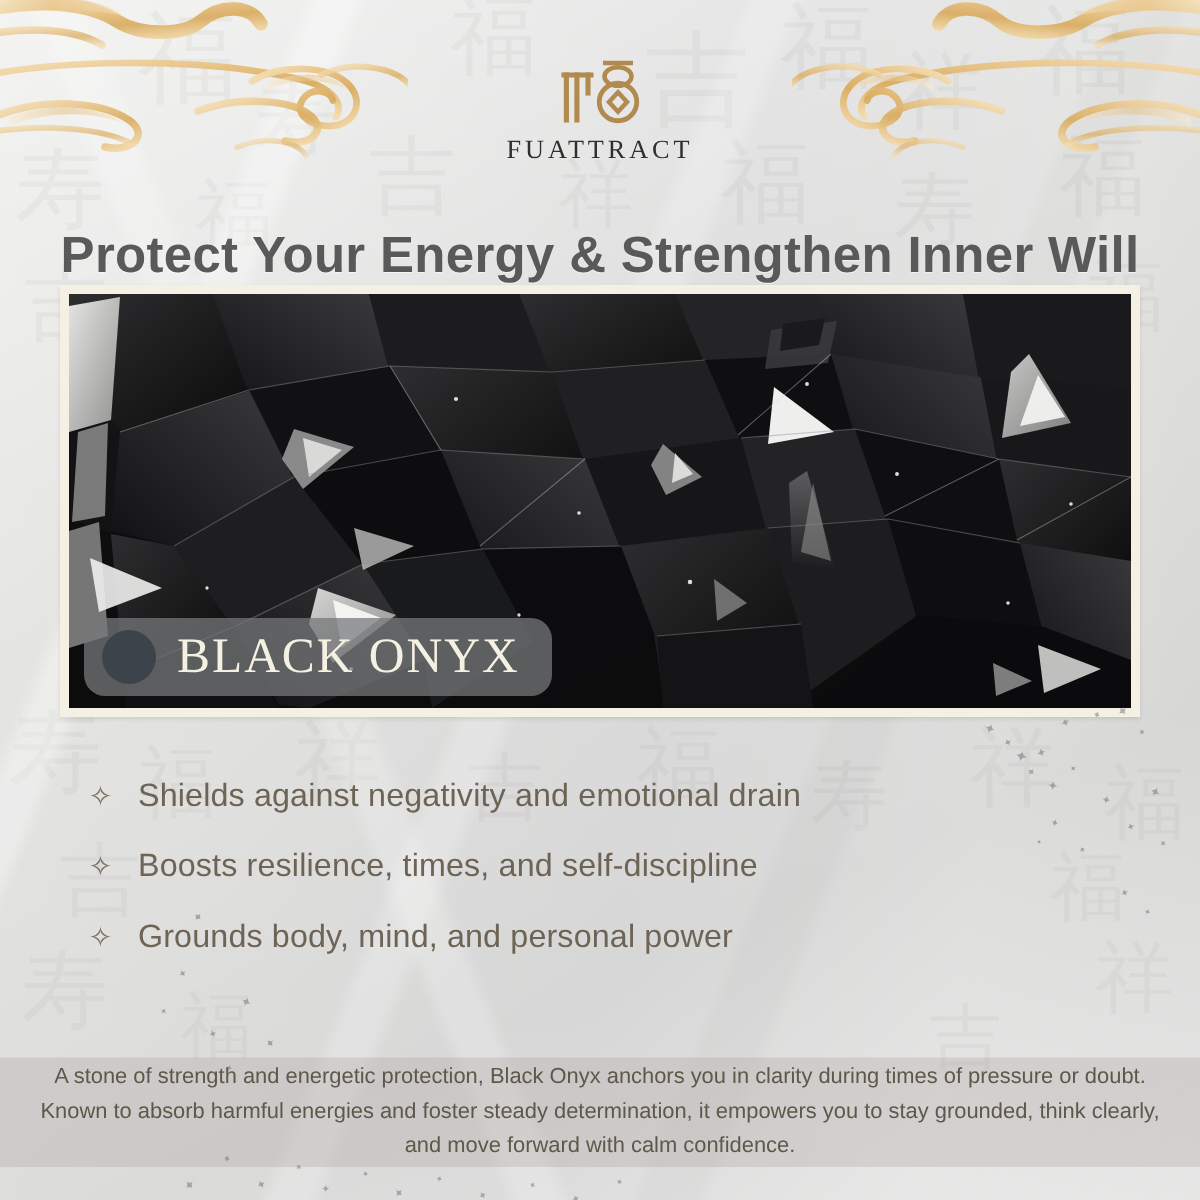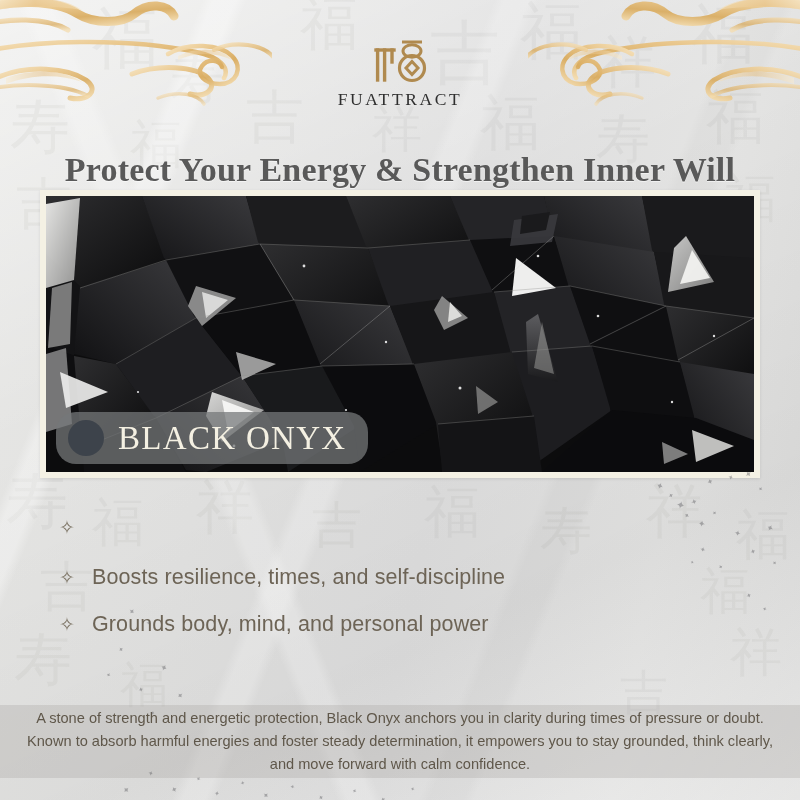--- a/index.html
+++ b/index.html
@@ -81,21 +81,21 @@
     font-weight: 400;
   }
 
   
   .headline {
     position: absolute;
     top: 128px;
     left: 0;
     width: 100%;
     text-align: center;
-    font-family: Liberation Serif, serif;
+    font-family: Liberation Sans, sans-serif;
     font-weight: 700;
     font-size: 34px;
     letter-spacing: 0.2px;
     color: #595959;
     text-shadow: 0 1px 0 rgba(255,255,255,0.55);
   }
 
   
   .hero {
     position: absolute;
@@ -120,21 +120,21 @@
   
   .stone-chip {
     position: absolute;
     left: 10px;
     bottom: 8px;
     height: 52px;
     display: flex;
     align-items: center;
     gap: 14px;
     padding: 0 22px 0 12px;
-    border-radius: 20px;
+    border-radius: 14px;
     background: rgba(118,120,122,0.74);
   }
   .stone-dot {
     width: 36px;
     height: 36px;
     border-radius: 50%;
     background: #3d434b;
     flex: 0 0 auto;
   }
   .stone-name {
@@ -434,20 +434,21 @@
       <div class="stone-chip">
         <span class="stone-dot"></span>
         <span class="stone-name">BLACK ONYX</span>
       </div>
     </div>
   </div>
 
   <ul class="benefits" style="list-style:none;margin:0;padding:0;">
     <li class="benefit">
       <span class="benefit-icon">✧</span>
+      <span class="benefit-text">Shields against negativity and emotional drain</span>
     </li>
     <li class="benefit">
       <span class="benefit-icon">✧</span>
       <span class="benefit-text">Boosts resilience, times, and self-discipline</span>
     </li>
     <li class="benefit">
       <span class="benefit-icon">✧</span>
       <span class="benefit-text">Grounds body, mind, and personal power</span>
     </li>
   </ul>

